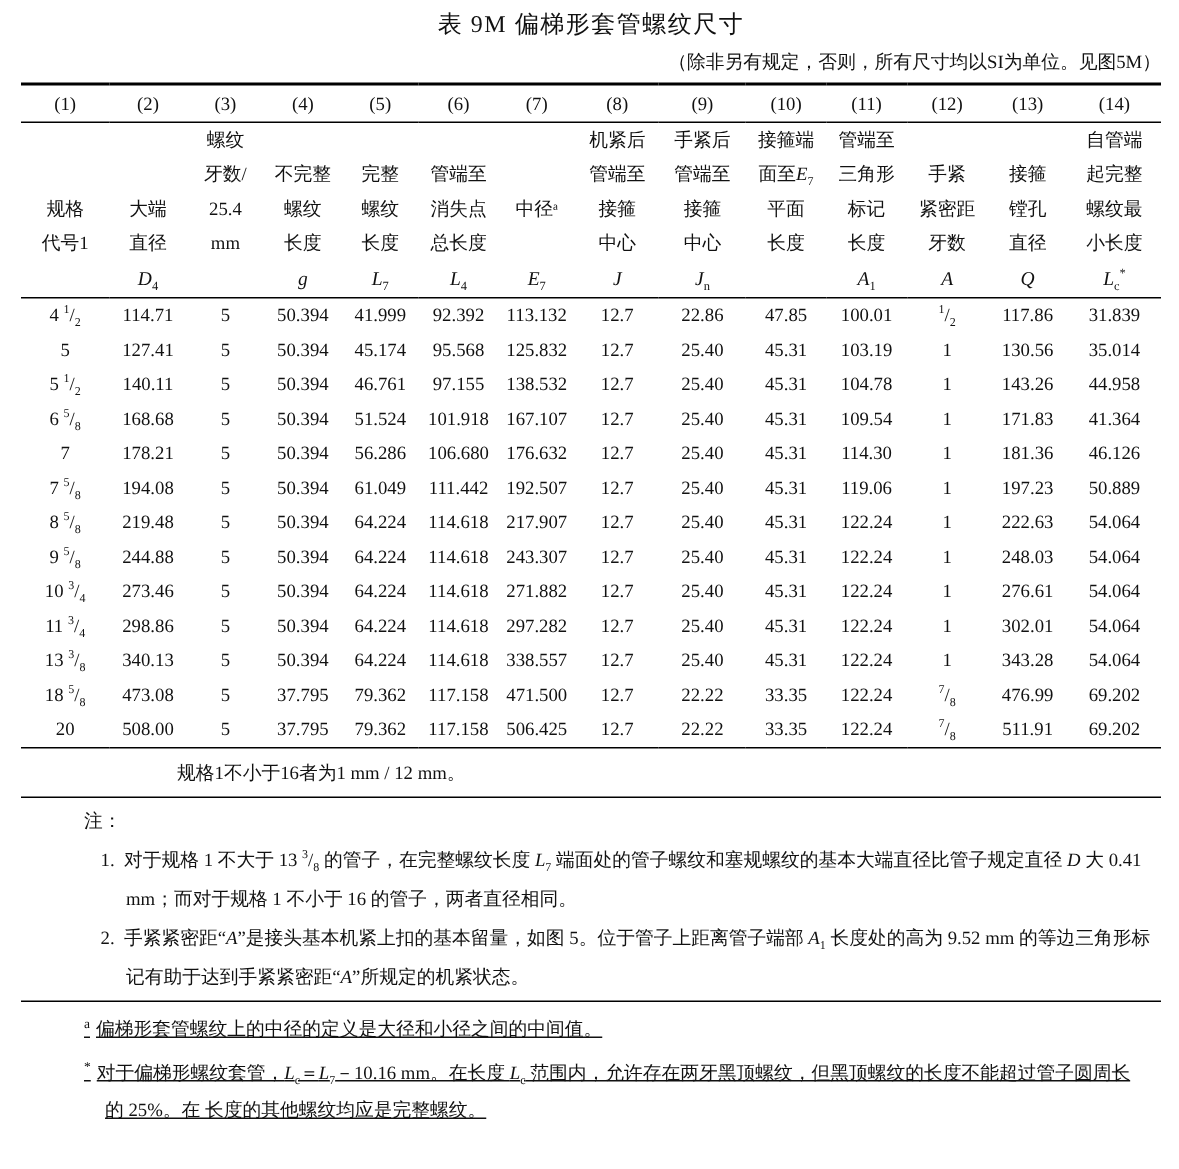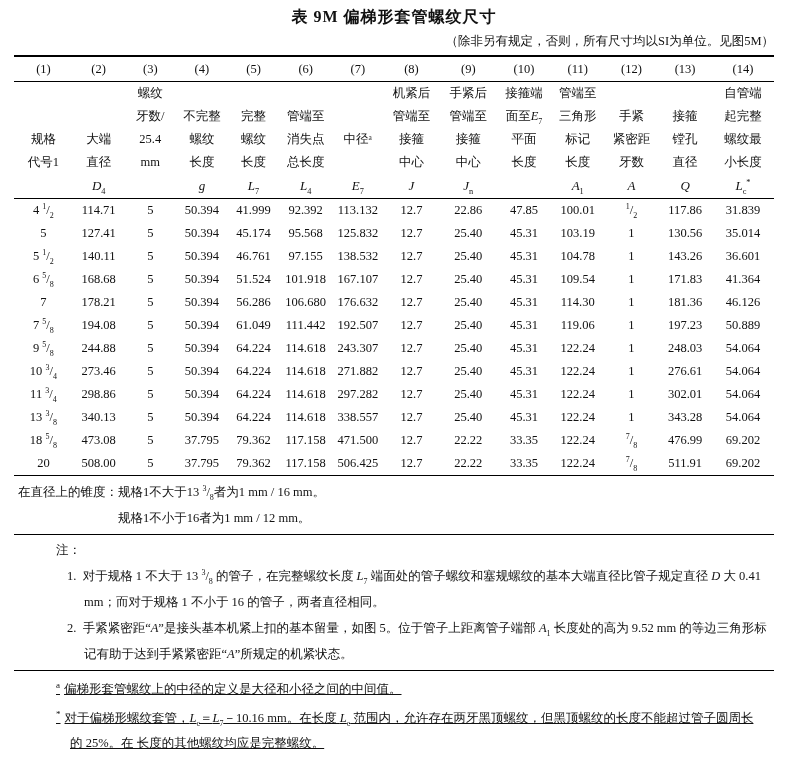--- a/index.html
+++ b/index.html
@@ -2,21 +2,21 @@
 <html><head>
 <meta charset="utf-8">
 <style>
   html,body{margin:0;padding:0;background:#fff;}
   body{
     width:786px;height:779px;overflow:hidden;
     font-family:"Liberation Serif","DejaVu Serif",serif;
     color:#111;
   }
   .page{padding:6px 12px 0 14px;}
-  .doc-title{text-align:center;font-weight:bold;font-size:16px;letter-spacing:1px;line-height:22px;}
+  .doc-title{text-align:center;font-weight:normal;font-size:16px;letter-spacing:1px;line-height:22px;}
   .doc-subtitle{text-align:right;font-size:12.5px;line-height:18px;margin-top:4px;}
   table.dim{border-collapse:collapse;table-layout:fixed;width:760px;margin-top:5px;border-top:2px solid #000;}
   table.dim td{padding:0;text-align:center;font-size:12.5px;overflow:hidden;}
   tr.colnums td{height:24px;border-bottom:1.5px solid #000;}
   tr.headrow td{vertical-align:bottom;border-bottom:1.5px solid #000;}
   .hl div{line-height:23px;height:23px;white-space:nowrap;}
   .hsym{height:24px;line-height:24px;font-size:13px;}
   tbody.data td{height:23px;line-height:23px;white-space:nowrap;}
   tbody.data tr:last-child td{border-bottom:1.5px solid #000;}
   sup{font-size:64%;vertical-align:super;line-height:0;}
@@ -232,21 +232,21 @@
           <td>50.394</td>
           <td>46.761</td>
           <td>97.155</td>
           <td>138.532</td>
           <td>12.7</td>
           <td>25.40</td>
           <td>45.31</td>
           <td>104.78</td>
           <td>1</td>
           <td>143.26</td>
-          <td>36.601</td>
+          <td>44.958</td>
         </tr>
         <tr>
           <td>6 <sup>5</sup>/<sub>8</sub></td>
           <td>168.68</td>
           <td>5</td>
           <td>50.394</td>
           <td>51.524</td>
           <td>101.918</td>
           <td>167.107</td>
           <td>12.7</td>
@@ -281,20 +281,36 @@
           <td>61.049</td>
           <td>111.442</td>
           <td>192.507</td>
           <td>12.7</td>
           <td>25.40</td>
           <td>45.31</td>
           <td>119.06</td>
           <td>1</td>
           <td>197.23</td>
           <td>50.889</td>
+        </tr>
+        <tr>
+          <td>8 <sup>5</sup>/<sub>8</sub></td>
+          <td>219.48</td>
+          <td>5</td>
+          <td>50.394</td>
+          <td>64.224</td>
+          <td>114.618</td>
+          <td>217.907</td>
+          <td>12.7</td>
+          <td>25.40</td>
+          <td>45.31</td>
+          <td>122.24</td>
+          <td>1</td>
+          <td>222.63</td>
+          <td>54.064</td>
         </tr>
         <tr>
           <td>9 <sup>5</sup>/<sub>8</sub></td>
           <td>244.88</td>
           <td>5</td>
           <td>50.394</td>
           <td>64.224</td>
           <td>114.618</td>
           <td>243.307</td>
           <td>12.7</td>
@@ -382,21 +398,20 @@
           <td>33.35</td>
           <td>122.24</td>
           <td><sup>7</sup>/<sub>8</sub></td>
           <td>511.91</td>
           <td>69.202</td>
         </tr>
       </tbody>
   </table>
 
   <div class="taper">
-    <div><span>在直径上的锥度：</span><span>规格1不大于13 <sup>3</sup>/<sub>8</sub>者为1 mm / 16 mm。</span></div>
     <div class="taper-line2"><span>规格1不小于16者为1 mm / 12 mm。</span></div>
   </div>
 
   <div class="rule"></div>
 
   <div class="notes">
     <div class="notes-label">注：</div>
     <div>
         <div class="note-item"><span>1.</span>&nbsp; 对于规格 1 不大于 13 <sup>3</sup>/<sub>8</sub> 的管子，在完整螺纹长度 <i>L</i><sub>7</sub> 端面处的管子螺纹和塞规螺纹的基本大端直径比管子规定直径 <i>D</i> 大 0.41 mm；而对于规格 1 不小于 16 的管子，两者直径相同。</div>
         <div class="note-item"><span>2.</span>&nbsp; 手紧紧密距“<i>A</i>”是接头基本机紧上扣的基本留量，如图 5。位于管子上距离管子端部 <i>A</i><sub>1</sub> 长度处的高为 9.52 mm 的等边三角形标记有助于达到手紧紧密距“<i>A</i>”所规定的机紧状态。</div>

